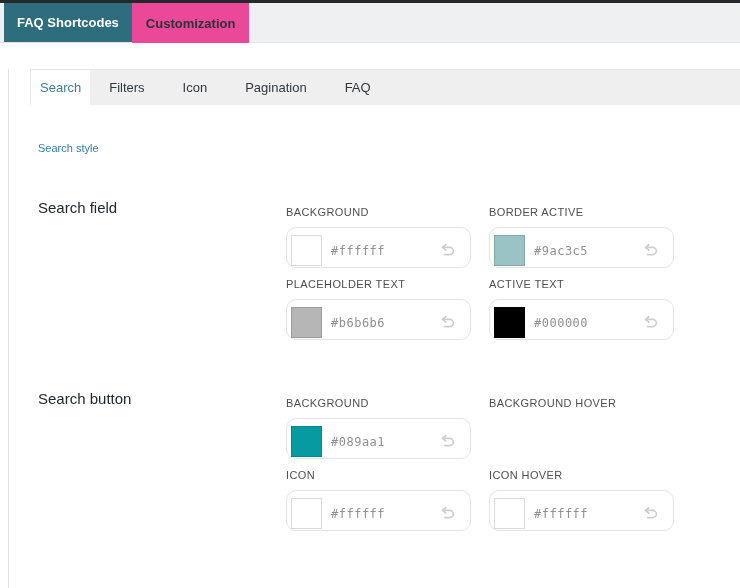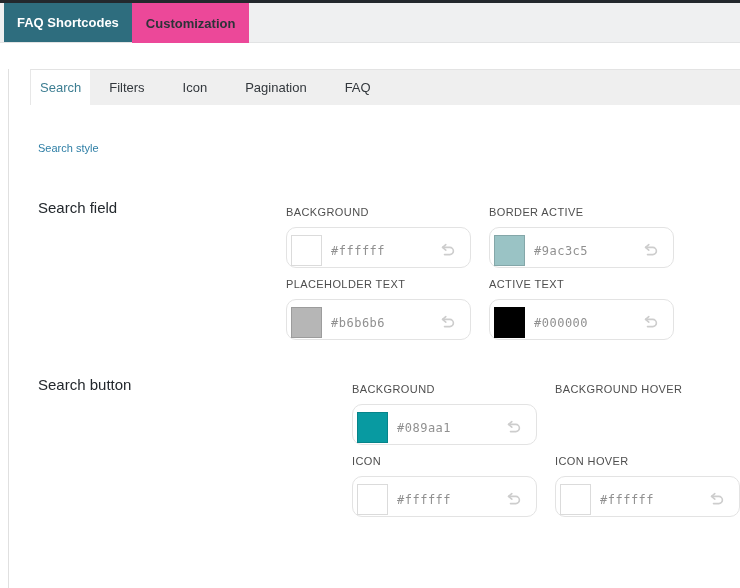--- a/index.html
+++ b/index.html
@@ -42,21 +42,21 @@
     font-size:13px; color:#32373c; cursor:pointer;
   }
   .subtab--active { background:#ffffff; color:#3d7e92; padding:0 9px; }
 
   
   .section-title {
     margin:35px 0 0 8px; font-size:11px; font-weight:400; color:#2f7fa6;
     line-height:17px;
   }
   .group { display:flex; margin-left:8px; margin-top:42px;gap:36px; }
-  .group + .group { margin-top:36px;justify-content:space-between; }
+  .group + .group { margin-top:50px; }
   .group-title {
     width:212px; font-size:15px; font-weight:400; color:#23282d;
     line-height:17px; margin:0; flex:none;
   }
   .fields {
     display:grid; grid-template-columns:185px 185px;
     column-gap:18px; row-gap:10px; padding-top:7px;
   }
   .field-label {
     font-size:11px; font-weight:400; color:#4e4e4e;

